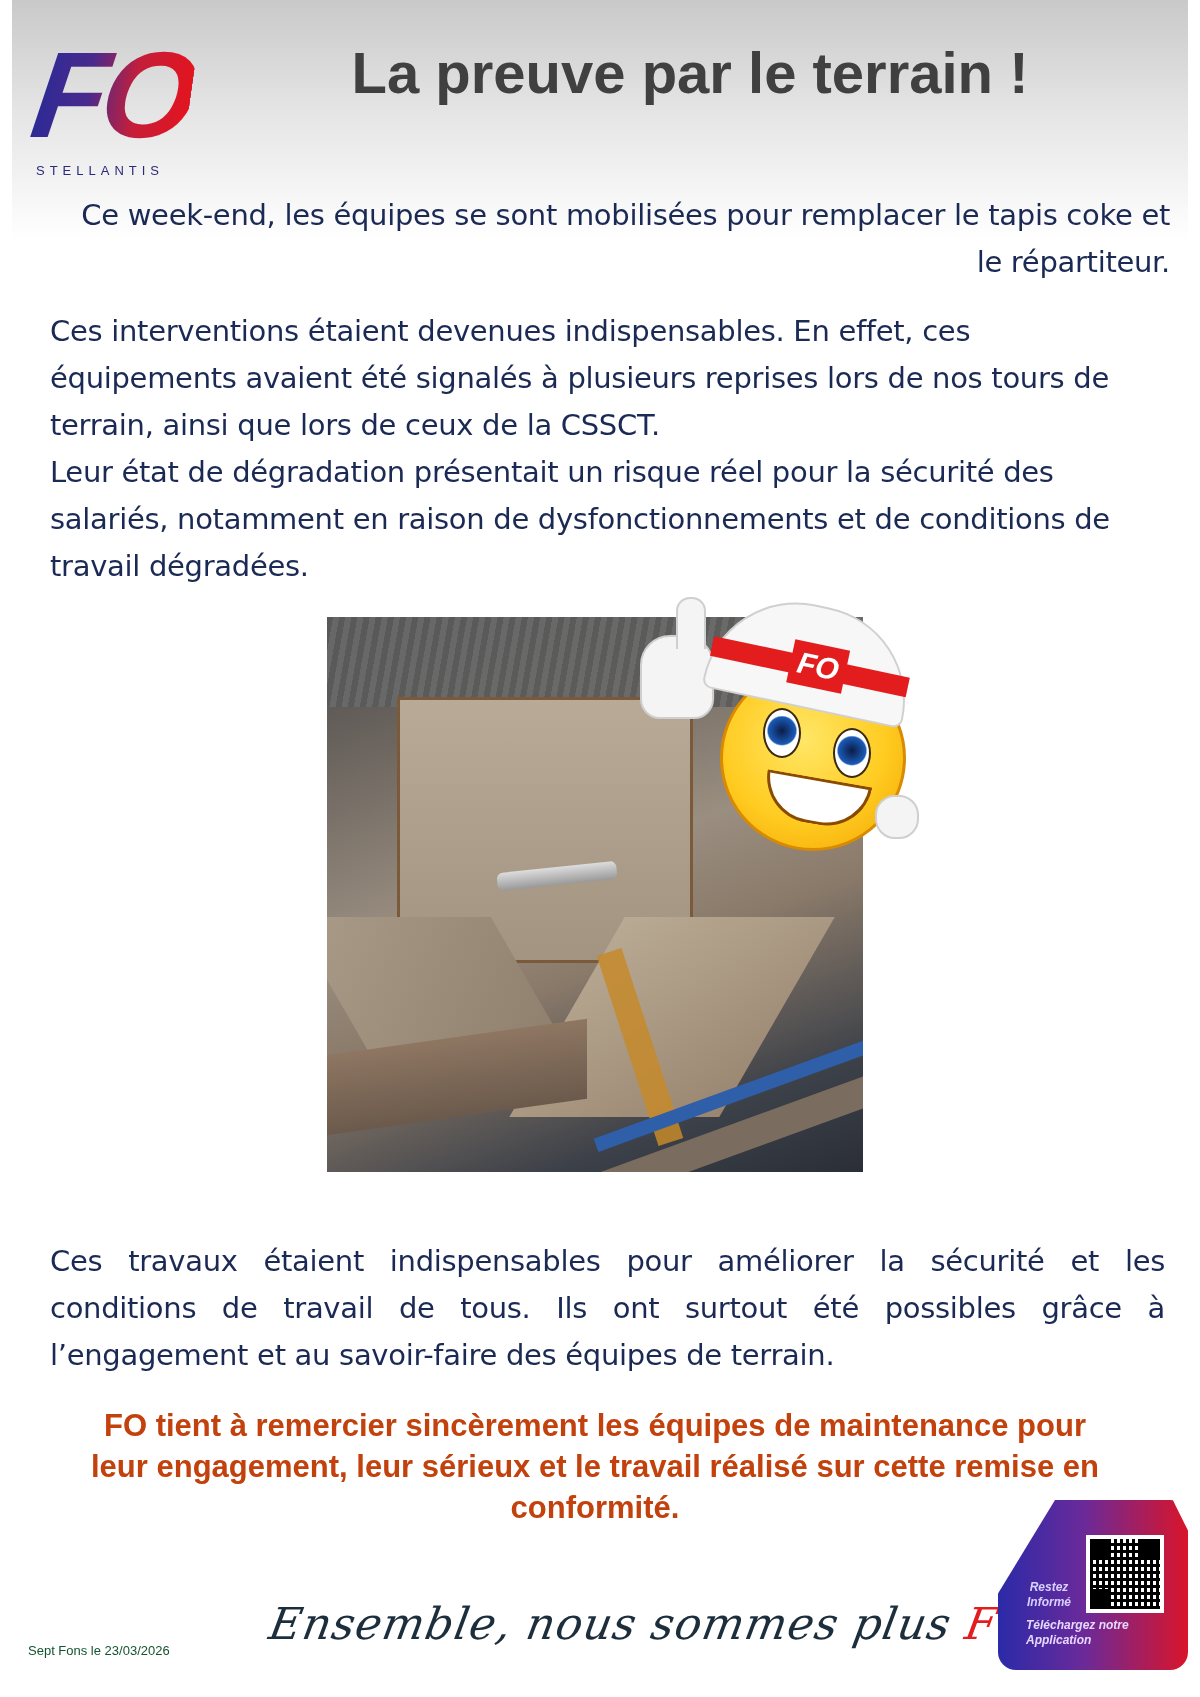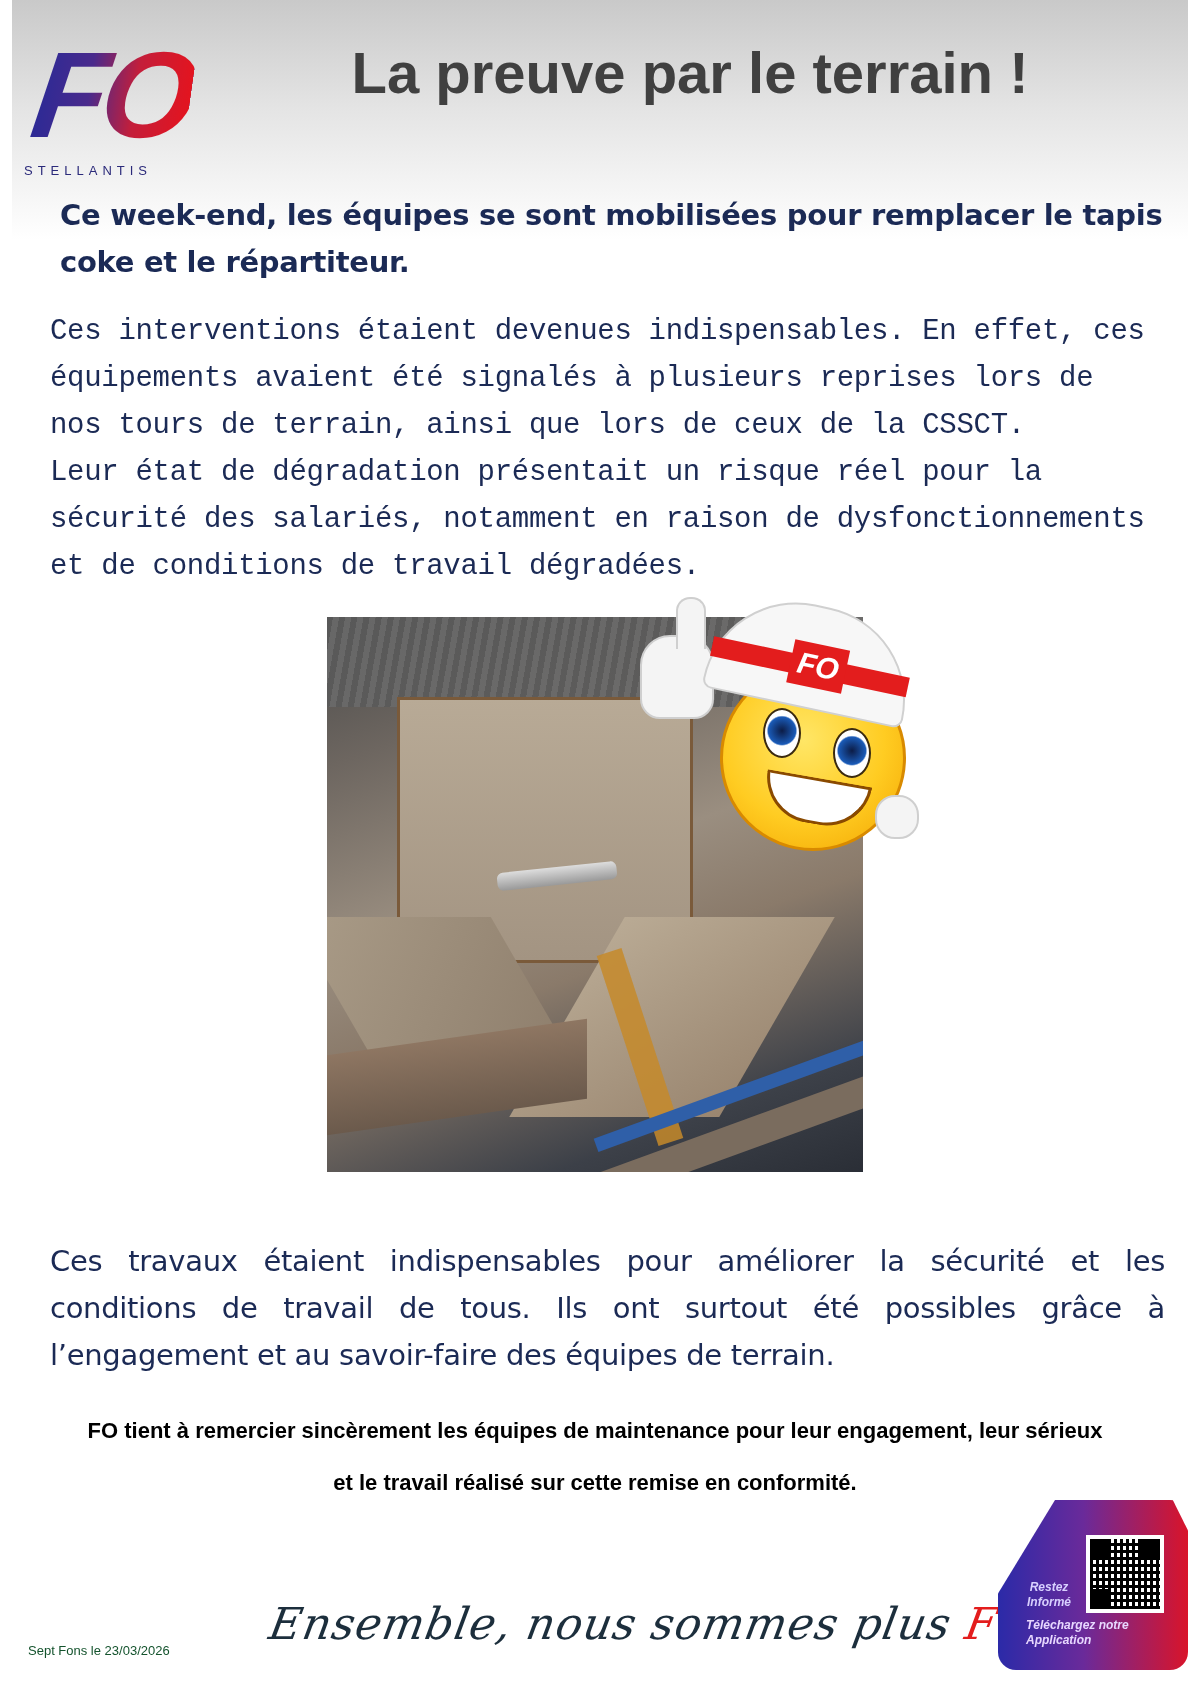--- a/index.html
+++ b/index.html
@@ -10,29 +10,29 @@
     }
     .logo { position: absolute; left: 24px; top: 30px; width: 160px; height: 150px; }
     .logo-fo {
       position: absolute; left: 10px; top: 0; font-family: "Liberation Sans", sans-serif;
       font-weight: 700; font-style: italic; font-size: 122px; line-height: 130px; letter-spacing: -6px;
       background: linear-gradient(90deg, #2b2a96 0%, #4a2a8c 35%, #c41e3a 65%, #e3141f 100%);
       -webkit-background-clip: text; background-clip: text; color: transparent;
       transform: skewX(-8deg);
     }
     .logo-sub {
-      position: absolute; left: 0; top: 133px; font-size: 13px; letter-spacing: 5px; color: #2b2a7a; font-weight: 400;
+      position: absolute; left: 12px; top: 133px; font-size: 13px; letter-spacing: 5px; color: #2b2a7a; font-weight: 400;
     }
     .title {
       position: absolute; left: 230px; top: 38px; width: 920px; text-align: center;
       font-family: "Liberation Sans", sans-serif; font-weight: 700; font-size: 58px; color: #404040; line-height: 70px;
     }
     .p { position: absolute; font-family: "DejaVu Sans", sans-serif; color: #1b2a55; font-size: 29px; line-height: 47px; }
-    .intro { left: 60px; top: 192px; width: 1110px; text-align: left; letter-spacing: -0.3px; font-weight: bold; }
-    .body1 { left: 50px; top: 308px; width: 1110px; letter-spacing: -0.3px; font-family: Liberation Mono, monospace; }
+    .intro { left: 60px; top: 192px; width: 1110px; text-align: right; letter-spacing: -0.3px; }
+    .body1 { left: 50px; top: 308px; width: 1110px; letter-spacing: -0.3px; }
     .body2 { left: 50px; top: 1238px; width: 1115px; text-align: justify; text-align-last: left; letter-spacing: -0.3px; }
     .photo {
       position: absolute; left: 327px; top: 617px; width: 536px; height: 555px; overflow: hidden;
       background: linear-gradient(160deg, #4a4a4a 0%, #6d6660 20%, #9a8e80 45%, #8a7a6a 60%, #3c4048 85%, #2a2e36 100%);
     }
     .photo .roof { position: absolute; left: 0; top: 0; width: 100%; height: 90px;
       background: repeating-linear-gradient(100deg, #5a5a5a 0px, #5a5a5a 6px, #6a6a6a 6px, #6a6a6a 12px); opacity: .9; }
     .photo .hopper { position: absolute; left: 70px; top: 80px; width: 290px; height: 260px;
       background: linear-gradient(180deg, #b8aa96, #a39482); border: 3px solid #7a5a3a; }
     .photo .chute-l { position: absolute; left: 10px; top: 300px; width: 200px; height: 160px;
@@ -53,21 +53,21 @@
       background: #f7f7f7; border: 2px solid #d0d0d0; transform: rotate(12deg); }
     .helmet-band { position: absolute; left: 0; top: 50px; width: 100%; height: 20px; background: #e31d1d; }
     .helmet-badge { position: absolute; left: 80px; top: 36px; width: 56px; height: 44px; background: #e31d1d; color: #fff;
       font-weight: 700; font-style: italic; font-size: 30px; line-height: 44px; text-align: center; font-family: "Liberation Sans", sans-serif; }
     .eye { position: absolute; width: 34px; height: 46px; border-radius: 50%; background: radial-gradient(circle at 50% 45%, #0c1c46 0%, #1a5bb8 45%, #ffffff 50%); border: 2px solid #3a2a10; }
     .eye.l { left: 40px; top: 40px; } .eye.r { left: 110px; top: 60px; }
     .mouth { position: absolute; left: 40px; top: 110px; width: 100px; height: 40px; border-radius: 0 0 60px 60px; background: #fff; border: 3px solid #8a4a00; transform: rotate(10deg); }
     .glove2 { position: absolute; left: 235px; top: 200px; width: 40px; height: 40px; background: #f4f4f4; border: 2px solid #cfcfcf; border-radius: 20px; }
     .thanks {
       position: absolute; left: 80px; top: 1405px; width: 1030px; text-align: center;
-      font-family: "Liberation Sans", sans-serif; font-weight: 700; color: #000000; font-size: 22px; line-height: 52px;
+      font-family: "Liberation Sans", sans-serif; font-weight: 700; color: #c2410c; font-size: 31px; line-height: 41px;
     }
     .date { position: absolute; left: 28px; top: 1643px; font-family: "Liberation Sans", sans-serif; font-size: 13px; color: #14532d; }
     .slogan { position: absolute; left: 270px; top: 1598px; font-family: "DejaVu Serif", serif; font-style: italic; font-size: 44px; color: #1c2e3c; letter-spacing: 1px; transform: skewX(-10deg); }
     .slogan .fo { color: #e31d1d; }
     .qr-card {
       position: absolute; left: 998px; top: 1500px; width: 190px; height: 170px;
       background: linear-gradient(90deg, #2b2aa8 0%, #6a2a9a 45%, #d9142a 100%);
       clip-path: polygon(30% 0, 92% 0, 100% 18%, 100% 100%, 0 100%, 0 55%);
       border-radius: 18px;
     }

